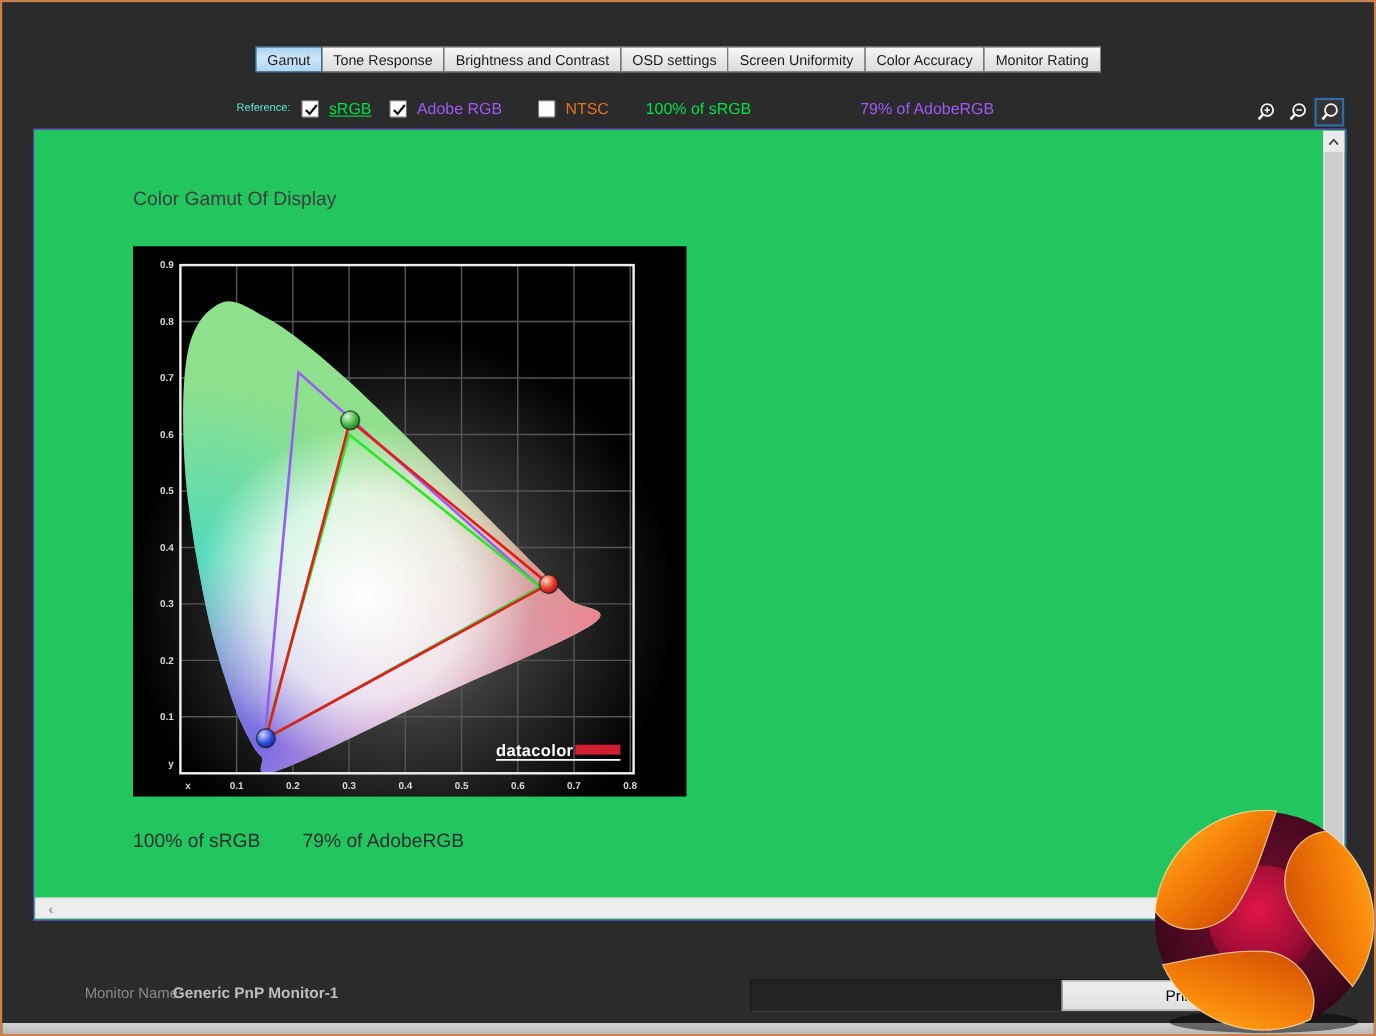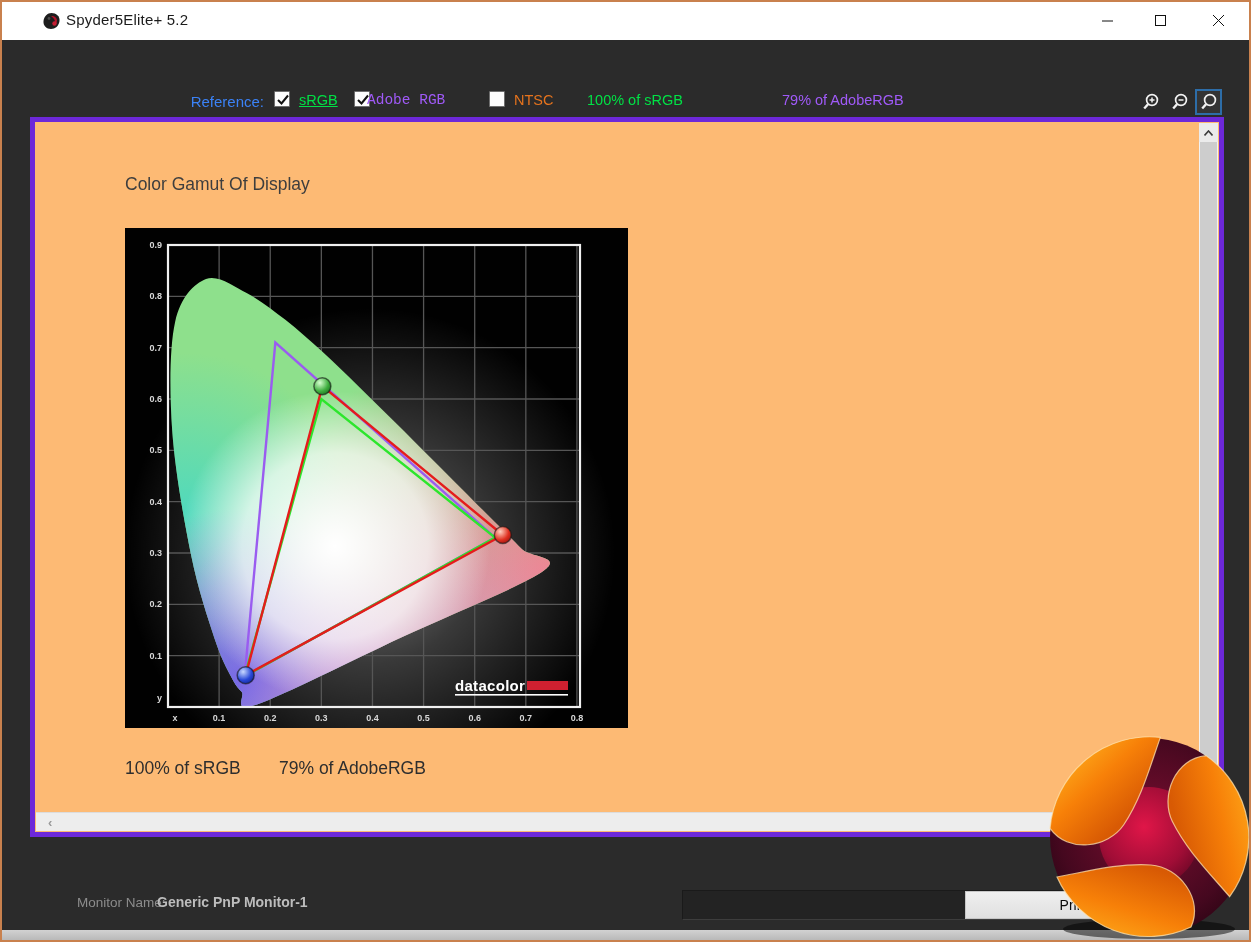--- a/index.html
+++ b/index.html
@@ -21,36 +21,36 @@
     height:24px; padding:0 10px; font-size:13px; color:#1c1c1c; line-height:23px;
     background:linear-gradient(#f7f7f7,#e9e9e9 45%,#dcdcdc);
     border:1px solid #7d7d7d; border-left-width:0; white-space:nowrap; cursor:default;
   }
   .tab:first-child { border-left-width:1px; }
   .tab.active {
     background:linear-gradient(#a8d2f0,#cde7fa 45%,#abd4f2);
     border-color:#3e6f96; position:relative; z-index:2;
   }
   
-  .ref-label { position:absolute; left:186px; top:91px; width:76px; text-align:right; font-size:15px; color:#3b82f6; }
+  .ref-label { position:absolute; left:186px; top:91px; width:76px; text-align:right; font-size:10px; color:#5eead4; }
   .cb { position:absolute; top:89px; width:16px; height:16px; background:#fdfdfd; border:1px solid #6f6f6f; border-radius:1px; }
   .cb svg { display:none; position:absolute; left:0px; top:0px; }
   .cb.checked svg { display:block; }
   .cb-label { position:absolute; top:90px; font-size:14.5px; }
   #cb-srgb { left:272px; } #lbl-srgb { left:297px;text-decoration:underline; }
-  #cb-adobe { left:352px; } #lbl-adobe { left:365px;font-family:Liberation Mono, monospace; }
+  #cb-adobe { left:352px; } #lbl-adobe { left:377px; }
   #cb-ntsc { left:487px; } #lbl-ntsc { left:512px; }
   .coverage { position:absolute; top:90px; font-size:14.5px; }
   #cov-srgb { left:585px; }
   #cov-adobe { left:780px; }
   .zoom-btn { position:absolute; top:87px; width:27px; height:26px; display:flex; align-items:center; justify-content:center; cursor:default; border:2px solid transparent; }
   #zoom-in { left:1135px; } #zoom-out { left:1164px; }
   #zoom-reset { left:1193px; border-color:#2d6da8; background:#343434; }
   
-  .panel { position:absolute; left:28px; top:115px; width:1194px; height:720px; background:#fdba74; border:5px solid #6d28d9; }
+  .panel { position:absolute; left:28px; top:115px; width:1194px; height:720px; background:#22c55e; border:1px solid #6d28d9; }
   .page-title { position:absolute; left:90px; top:52px; font-size:17.5px; color:#3e3e3e; }
   .chart-box { position:absolute; left:90px; top:106px; width:503px; height:500px; background:#010101; }
   .chart-box svg { display:block; }
   .summary { position:absolute; top:636px; font-size:17.5px; color:#2e2e2e; }
   #sum-srgb { left:90px; } #sum-adobe { left:244px; }
   .hscroll { position:absolute; left:1px; bottom:1px; height:19px; width:1173px; background:#ededed; border-top:1px solid #dcdcdc; }
   .hscroll .chev { position:absolute; left:12px; top:2px; font-size:13px; color:#999; font-weight:bold; }
   .vscroll { position:absolute; right:1px; top:1px; bottom:20px; width:19px; background:#f2f2f2; }
   .vscroll .arrowbox { position:absolute; top:0; left:0; width:19px; height:19px; background:#ebebeb; display:flex; align-items:center; justify-content:center; }
   .vscroll .thumb { position:absolute; top:19px; left:1px; width:17px; height:645px; background:#cdcdcd; }
@@ -61,45 +61,30 @@
   .print-btn { position:absolute; left:963px; top:889px; width:218px; height:28px; background:linear-gradient(#efefef,#e0e0e0); border:1px solid #c6c6c6; font-size:14px; color:#0a0a0a; text-align:center; line-height:26px; cursor:default; }
   .bottom-strip { position:absolute; left:0; top:928px; width:1247px; height:10px; background:linear-gradient(#d2d2d2,#b9b9b9); }
   
   .swirl { position:absolute; left:1044px; top:734px; width:206px; height:206px; z-index:50; }
 </style>
 </head>
 <body>
 
 <div id="app">
 
-  <div class="titlebar">
-    <svg class="app-icon" viewBox="0 0 19 18">
-      <path d="M9.5 1 C14 1 18 4 17.5 9 C17 14 13 17 9 17 C4.5 17 1 13.5 1.5 9 C2 4.5 5.5 1 9.5 1 Z" fill="#1d1d1d"></path>
-      <path d="M9 4 C12 3.5 15 5.5 15 8.5 C15 11 13.5 12.5 11.5 13 C13 11.5 13.5 9 12 7 C11 5.5 10 4.5 9 4 Z" fill="#b01228"></path>
-      <circle cx="12.5" cy="11.5" r="2.2" fill="#c41c31"></circle>
-      <circle cx="7" cy="6.5" r="1.4" fill="#4a4a4a"></circle>
-    </svg>
-    <span class="win-title">Spyder5Elite+ 5.2</span>
-    <div class="win-btn" id="btn-min">
-      <svg width="12" height="12" viewBox="0 0 12 12">
-          <line x1="0" y1="6" x2="11" y2="6" stroke="#111" stroke-width="1"></line>
-        </svg>
-    </div>
-    <div class="win-btn" id="btn-max">
-      <svg width="12" height="12" viewBox="0 0 12 12">
-          <rect x="0.5" y="0.5" width="10" height="10" fill="none" stroke="#111" stroke-width="1"></rect>
-        </svg>
-    </div>
-    <div class="win-btn" id="btn-close">
-      <svg width="12" height="12" viewBox="0 0 12 12">
-          <path d="M0 0 L11 11 M11 0 L0 11" stroke="#111" stroke-width="1"></path>
-        </svg>
-    </div>
-  </div>
-
+
+  <div class="tabstrip">
+    <div class="tab active">Gamut</div>
+    <div class="tab">Tone Response</div>
+    <div class="tab">Brightness and Contrast</div>
+    <div class="tab">OSD settings</div>
+    <div class="tab">Screen Uniformity</div>
+    <div class="tab">Color Accuracy</div>
+    <div class="tab">Monitor Rating</div>
+  </div>
 
   <span class="ref-label">Reference:</span>
 
   <div class="cb checked" id="cb-srgb">
     <svg width="16" height="16" viewBox="0 0 16 16">
         <path d="M3 8 L6.5 11.5 L13 3.5" fill="none" stroke="#111" stroke-width="2"></path>
       </svg>
   </div>
   <span class="cb-label" id="lbl-srgb" style="color: rgb(0, 225, 69);">sRGB</span>
 

